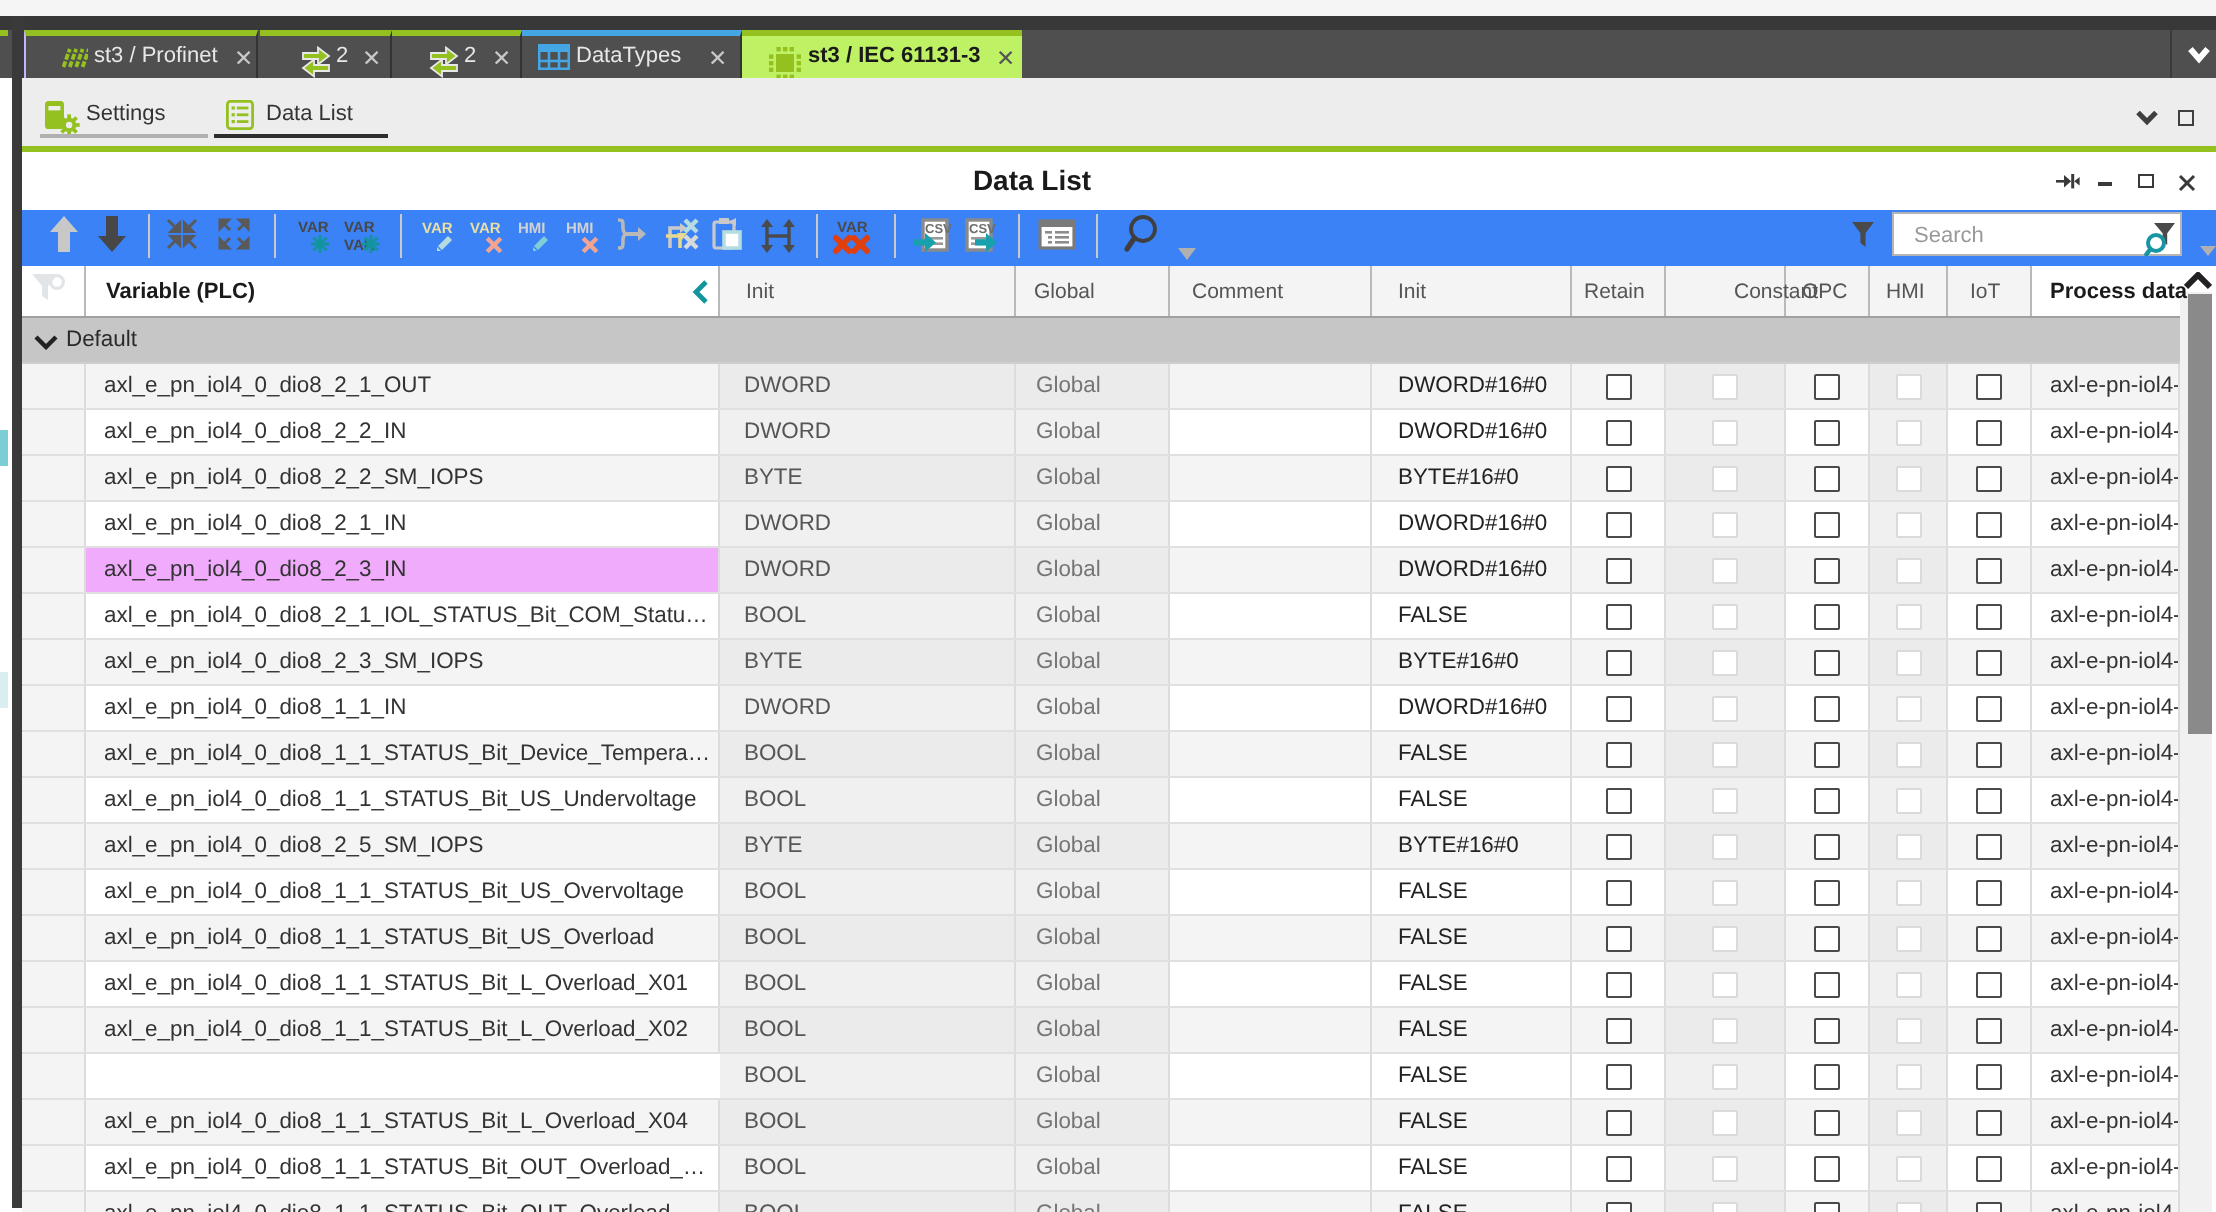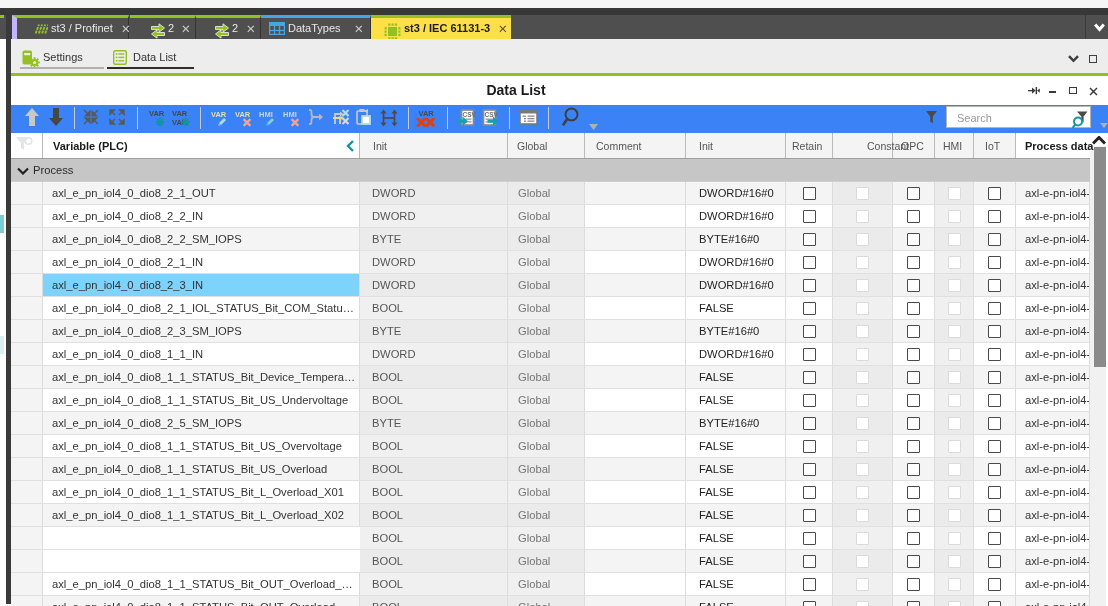--- a/index.html
+++ b/index.html
@@ -4,21 +4,21 @@
 *{margin:0;padding:0;box-sizing:border-box}
 html,body{width:1108px;height:606px;overflow:hidden;font-family:"Liberation Sans",sans-serif;background:#fff}
 
 #topstrip{position:absolute;left:0;top:0;width:1108px;height:8px;background:#f5f5f5}
 
 #tabbar{position:absolute;left:0;top:8px;width:1108px;height:31px;background:#4f4f4f}
 #tabbar .dtop{position:absolute;left:0;top:0;width:1108px;height:7px;background:#383838}
 .tab{position:absolute;top:7px;height:24px;background:#4f4f4f;border-top:3px solid #94c120}
 .tab .lbl{position:absolute;top:4px;left:0;right:0;font-size:11px;color:#e8e8e8;white-space:nowrap}
 .tabx{position:absolute;font-size:11.5px;color:#c9c9c9;top:4px}
-#tab5{background:#fde047;height:25px}
+#tab5{background:#bef264;height:25px}
 
 #ledge{position:absolute;left:5.5px;top:8px;width:6px;height:596px;background:#3a3a3a}
 #ltab{position:absolute;left:0;top:15px;width:4px;height:3px;background:#94c120}
 #tmark1{position:absolute;left:0;top:215px;width:3.8px;height:18px;background:#7ccdd4}
 #tmark2{position:absolute;left:0;top:336px;width:3.8px;height:18px;background:#d9eef0}
 #chevbox{position:absolute;left:1084.5px;top:15px;width:23.5px;height:24px;background:#4f4f4f;border-left:1px solid #3a3a3a}
 
 #subtabs{position:absolute;left:11px;top:39px;width:1097px;height:34px;background:#ededed}
 
 #greenline{position:absolute;left:11px;top:73px;width:1097px;height:3px;background:#94c120}
@@ -54,21 +54,21 @@
 #sbar{position:absolute;left:1090px;top:133px;width:16px;height:473px;background:#f1f1f1;z-index:1}
 #sthumb{position:absolute;left:4px;top:14px;width:12px;height:220px;background:#8a8a8a}
 #sarrow{position:absolute;left:2px;top:3px;width:14px;height:9px}
 
 </style></head>
 <body>
 <div id="topstrip"></div>
 <div id="tabbar">
   <div class="dtop"></div>
 
-  <div class="tab" style="left:12px;width:117px;border-left:5px solid #c4b5fd;border-right:1px solid #333">
+  <div class="tab" style="left:12px;width:117px;border-left:1px solid #c4b5fd;border-right:1px solid #333">
       <svg width="13" height="10" style="position:absolute;left:18px;top:6px" viewBox="0 0 13 10">
         <g stroke="#94c120" stroke-width="1.9" stroke-dasharray="3 0.9">
           <line x1="0.7" y1="9.5" x2="3.9" y2="0.5"></line>
           <line x1="3.9" y1="9.5" x2="7.1" y2="0.5"></line>
           <line x1="7.1" y1="9.5" x2="10.3" y2="0.5"></line>
           <line x1="10.3" y1="9.5" x2="13.5" y2="0.5"></line>
         </g>
       </svg>
       <span class="lbl" style="left:34px">st3 / Profinet</span>
       <span class="tabx" style="left:104px">✕</span>
@@ -425,21 +425,21 @@
       <span class="ht" style="left:585px">Comment</span>
       <span class="ht" style="left:688px">Init</span>
       <span class="ht" style="left:781px">Retain</span>
       <span class="ht" style="left:856px">Constant</span>
       <span class="ht" style="left:890px">OPC</span>
       <span class="ht" style="left:932px">HMI</span>
       <span class="ht" style="left:974px">IoT</span>
       <span class="ht hb" style="left:1014px;top:7px;overflow:visible">Process data</span>
     </div>
 <div id="grp">
-      <span>Process</span>
+      <span>Default</span>
       <svg width="12" height="8" style="position:absolute;left:6px;top:8px" viewBox="0 0 12 8">
         <path d="M1 1.5 L6 6.5 L11 1.5" fill="none" stroke="#222" stroke-width="2.2"></path>
       </svg>
     </div>
 <div class="row">
       <div class="c" style="left:0;width:31.5px;background:#f4f4f4"></div>
       <div class="c" style="left:31.5px;width:317.5px;background:#f4f4f4">
         <span class="vn">axl_e_pn_iol4_0_dio8_2_1_OUT</span>
       </div>
       <div class="c" style="left:349px;width:148px;background:#ebebeb">
@@ -528,21 +528,21 @@
       <div class="c ck" style="left:822px;width:60px;background:#f0f0f0"><span class="cb d"></span></div>
       <div class="c ck" style="left:882px;width:42px;background:#ffffff"><span class="cb"></span></div>
       <div class="c ck" style="left:924px;width:39px;background:#f0f0f0"><span class="cb d"></span></div>
       <div class="c ck" style="left:963px;width:42px;background:#ffffff"><span class="cb"></span></div>
       <div class="c" style="left:1005px;width:74px;background:#ffffff">
         <span class="pd">axl-e-pn-iol4-0</span>
       </div>
     </div>
 <div class="row">
       <div class="c" style="left:0;width:31.5px;background:#f4f4f4"></div>
-      <div class="c" style="left:31.5px;width:317.5px;background:#7dd3fc">
+      <div class="c" style="left:31.5px;width:317.5px;background:#f0abfc">
         <span class="vn">axl_e_pn_iol4_0_dio8_2_3_IN</span>
       </div>
       <div class="c" style="left:349px;width:148px;background:#ebebeb">
         <span class="ty">DWORD</span>
       </div>
       <div class="c" style="left:497px;width:77px;background:#ebebeb">
         <span class="us">Global</span>
       </div>
       <div class="c" style="left:574px;width:101px;background:#f4f4f4"></div>
       <div class="c" style="left:675px;width:100px;background:#f4f4f4">
@@ -813,20 +813,23 @@
       <div class="c ck" style="left:822px;width:60px;background:#f0f0f0"><span class="cb d"></span></div>
       <div class="c ck" style="left:882px;width:42px;background:#ffffff"><span class="cb"></span></div>
       <div class="c ck" style="left:924px;width:39px;background:#f0f0f0"><span class="cb d"></span></div>
       <div class="c ck" style="left:963px;width:42px;background:#ffffff"><span class="cb"></span></div>
       <div class="c" style="left:1005px;width:74px;background:#ffffff">
         <span class="pd">axl-e-pn-iol4-0</span>
       </div>
     </div>
 <div class="row">
       <div class="c" style="left:0;width:31.5px;background:#f4f4f4"></div>
+      <div class="c" style="left:31.5px;width:317.5px;background:#f4f4f4">
+        <span class="vn">axl_e_pn_iol4_0_dio8_1_1_STATUS_Bit_L_Overload_X04</span>
+      </div>
       <div class="c" style="left:349px;width:148px;background:#ebebeb">
         <span class="ty">BOOL</span>
       </div>
       <div class="c" style="left:497px;width:77px;background:#ebebeb">
         <span class="us">Global</span>
       </div>
       <div class="c" style="left:574px;width:101px;background:#f4f4f4"></div>
       <div class="c" style="left:675px;width:100px;background:#f4f4f4">
         <span class="init">FALSE</span>
       </div>

